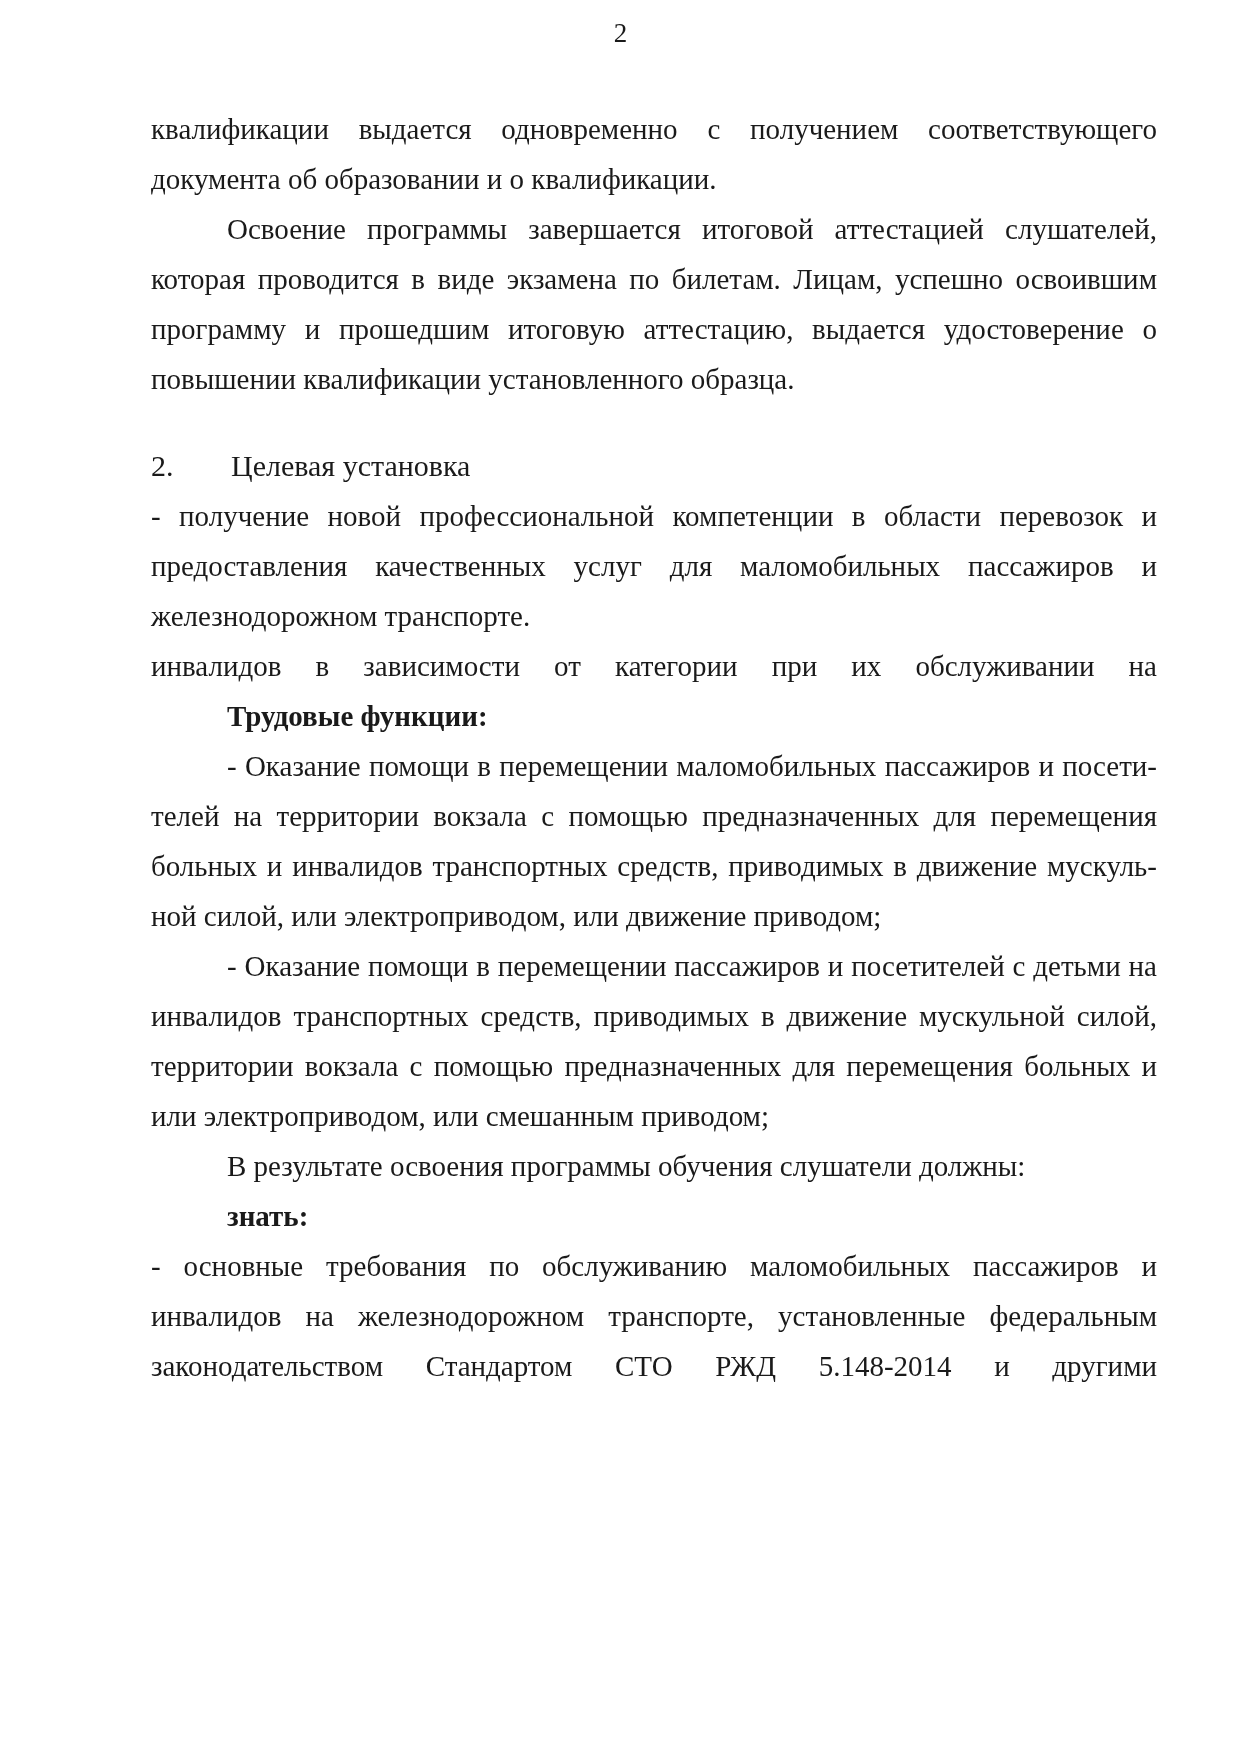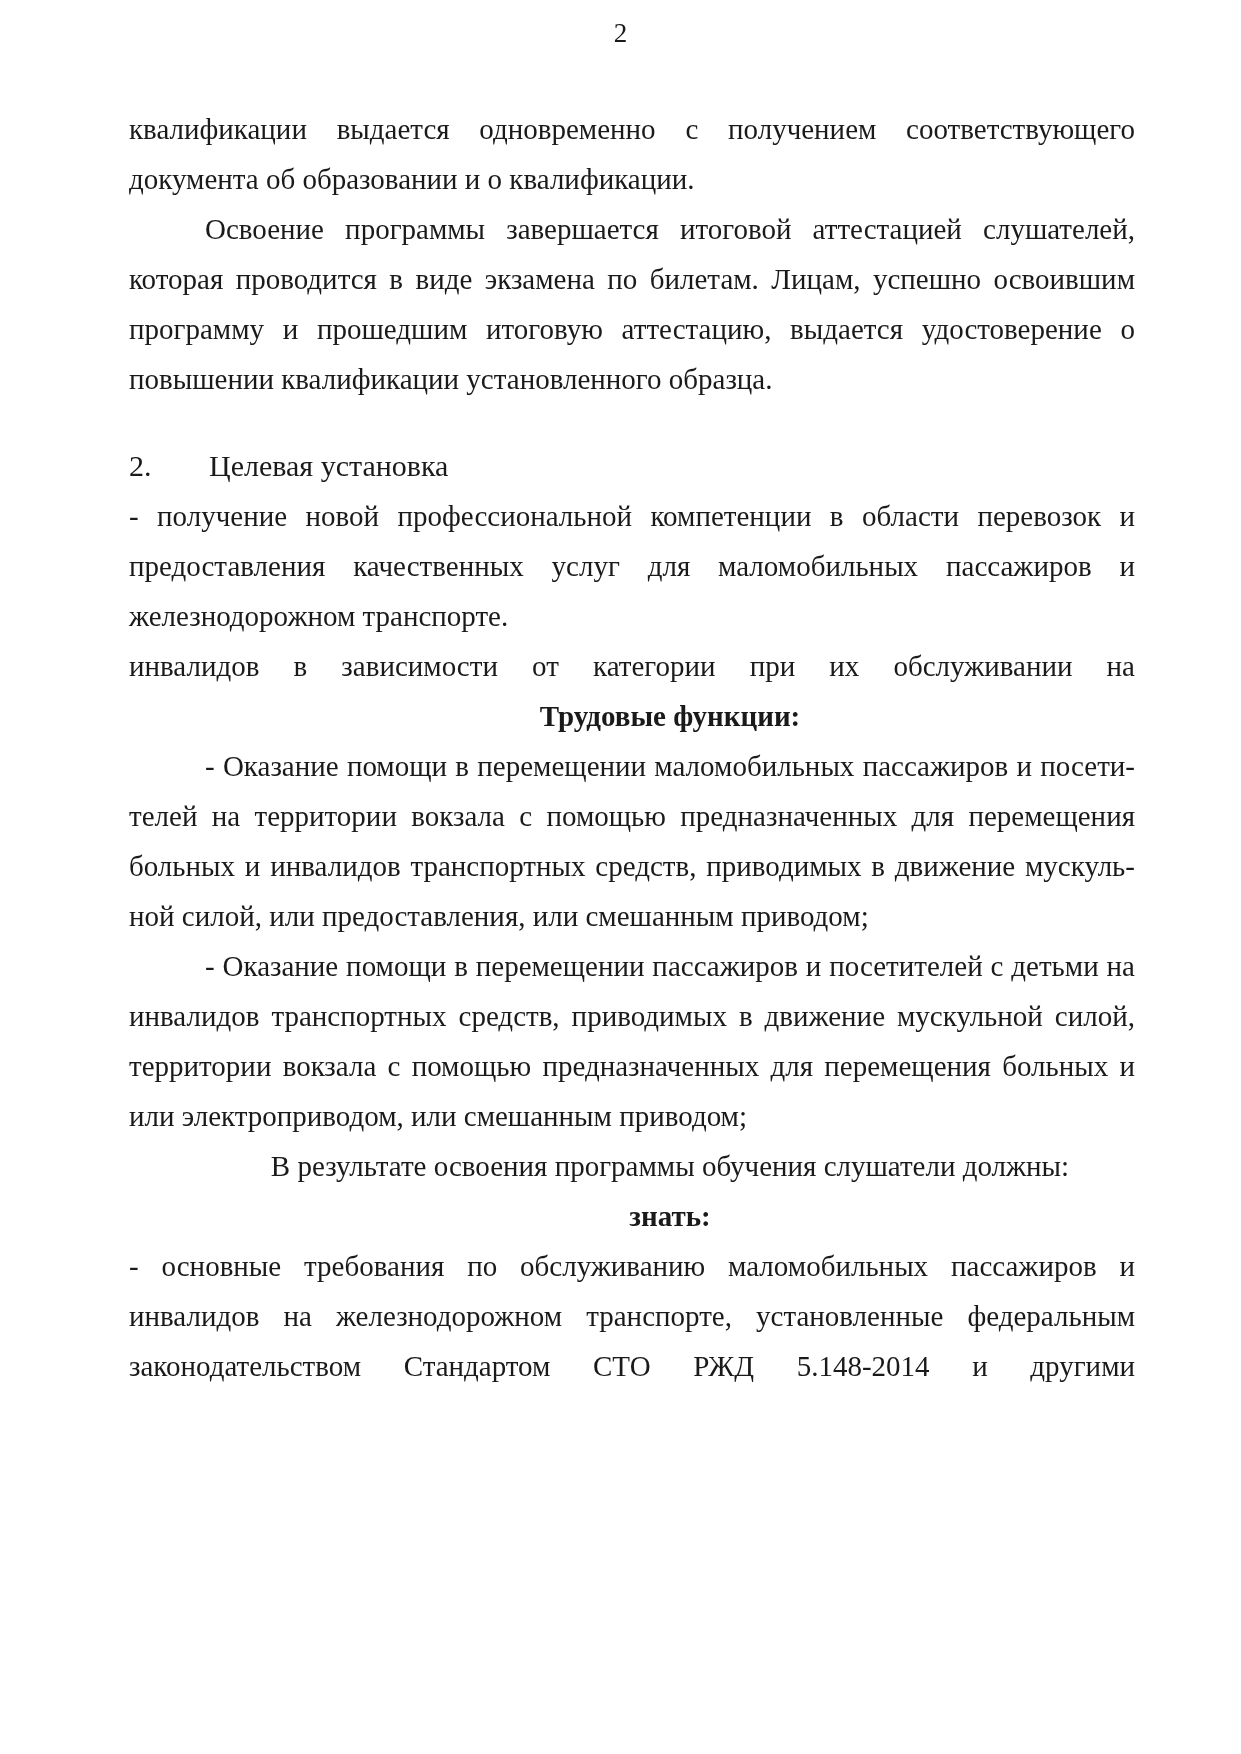--- a/index.html
+++ b/index.html
@@ -16,40 +16,40 @@
     position: absolute;
     top: 12px;
     left: 0;
     right: 0;
     text-align: center;
     font-size: 27px;
     line-height: 42px;
   }
   .content {
     position: absolute;
-    left: 129px;
+    left: 151px;
     top: 104px;
     width: 1006px;
   }
   .para { margin: 0; padding: 0; }
   .line {
     font-size: 29px;
     line-height: 50px;
     height: 50px;
     text-align: justify;
     text-align-last: justify;
     -moz-text-align-last: justify;
     white-space: normal;
   }
   .line.last {
     text-align: left;
     text-align-last: auto;
     -moz-text-align-last: auto;
   }
-  .line.indent { text-indent: 76px; text-align: center; }
+  .line.indent { text-indent: 76px; }
   .line.bold { font-weight: 700; }
   .heading {
     margin-top: 37px;
     height: 50px;
     line-height: 50px;
     font-weight: 400;
     font-size: 30px;
   }
   .heading-num { display: inline-block; width: 80px; }
 </style>
@@ -76,21 +76,21 @@
         <div class="line last">железнодорожном транспорте.</div>
         <div class="line">инвалидов в зависимости от категории при их обслуживании на</div>
       </div>
       <div class="para">
         <div class="line last indent bold">Трудовые функции:</div>
       </div>
       <div class="para">
         <div class="line indent">- Оказание помощи в перемещении маломобильных пассажиров и посети-</div>
         <div class="line">телей на территории вокзала с помощью предназначенных для перемещения</div>
         <div class="line">больных и инвалидов транспортных средств, приводимых в движение мускуль-</div>
-        <div class="line last">ной силой, или предоставления, или смешанным приводом;</div>
+        <div class="line last">ной силой, или электроприводом, или движение приводом;</div>
       </div>
       <div class="para">
         <div class="line indent">- Оказание помощи в перемещении пассажиров и посетителей с детьми на</div>
         <div class="line">инвалидов транспортных средств, приводимых в движение мускульной силой,</div>
         <div class="line">территории вокзала с помощью предназначенных для перемещения больных и</div>
         <div class="line last">или электроприводом, или смешанным приводом;</div>
       </div>
       <div class="para">
         <div class="line last indent">В результате освоения программы обучения слушатели должны:</div>
       </div>

